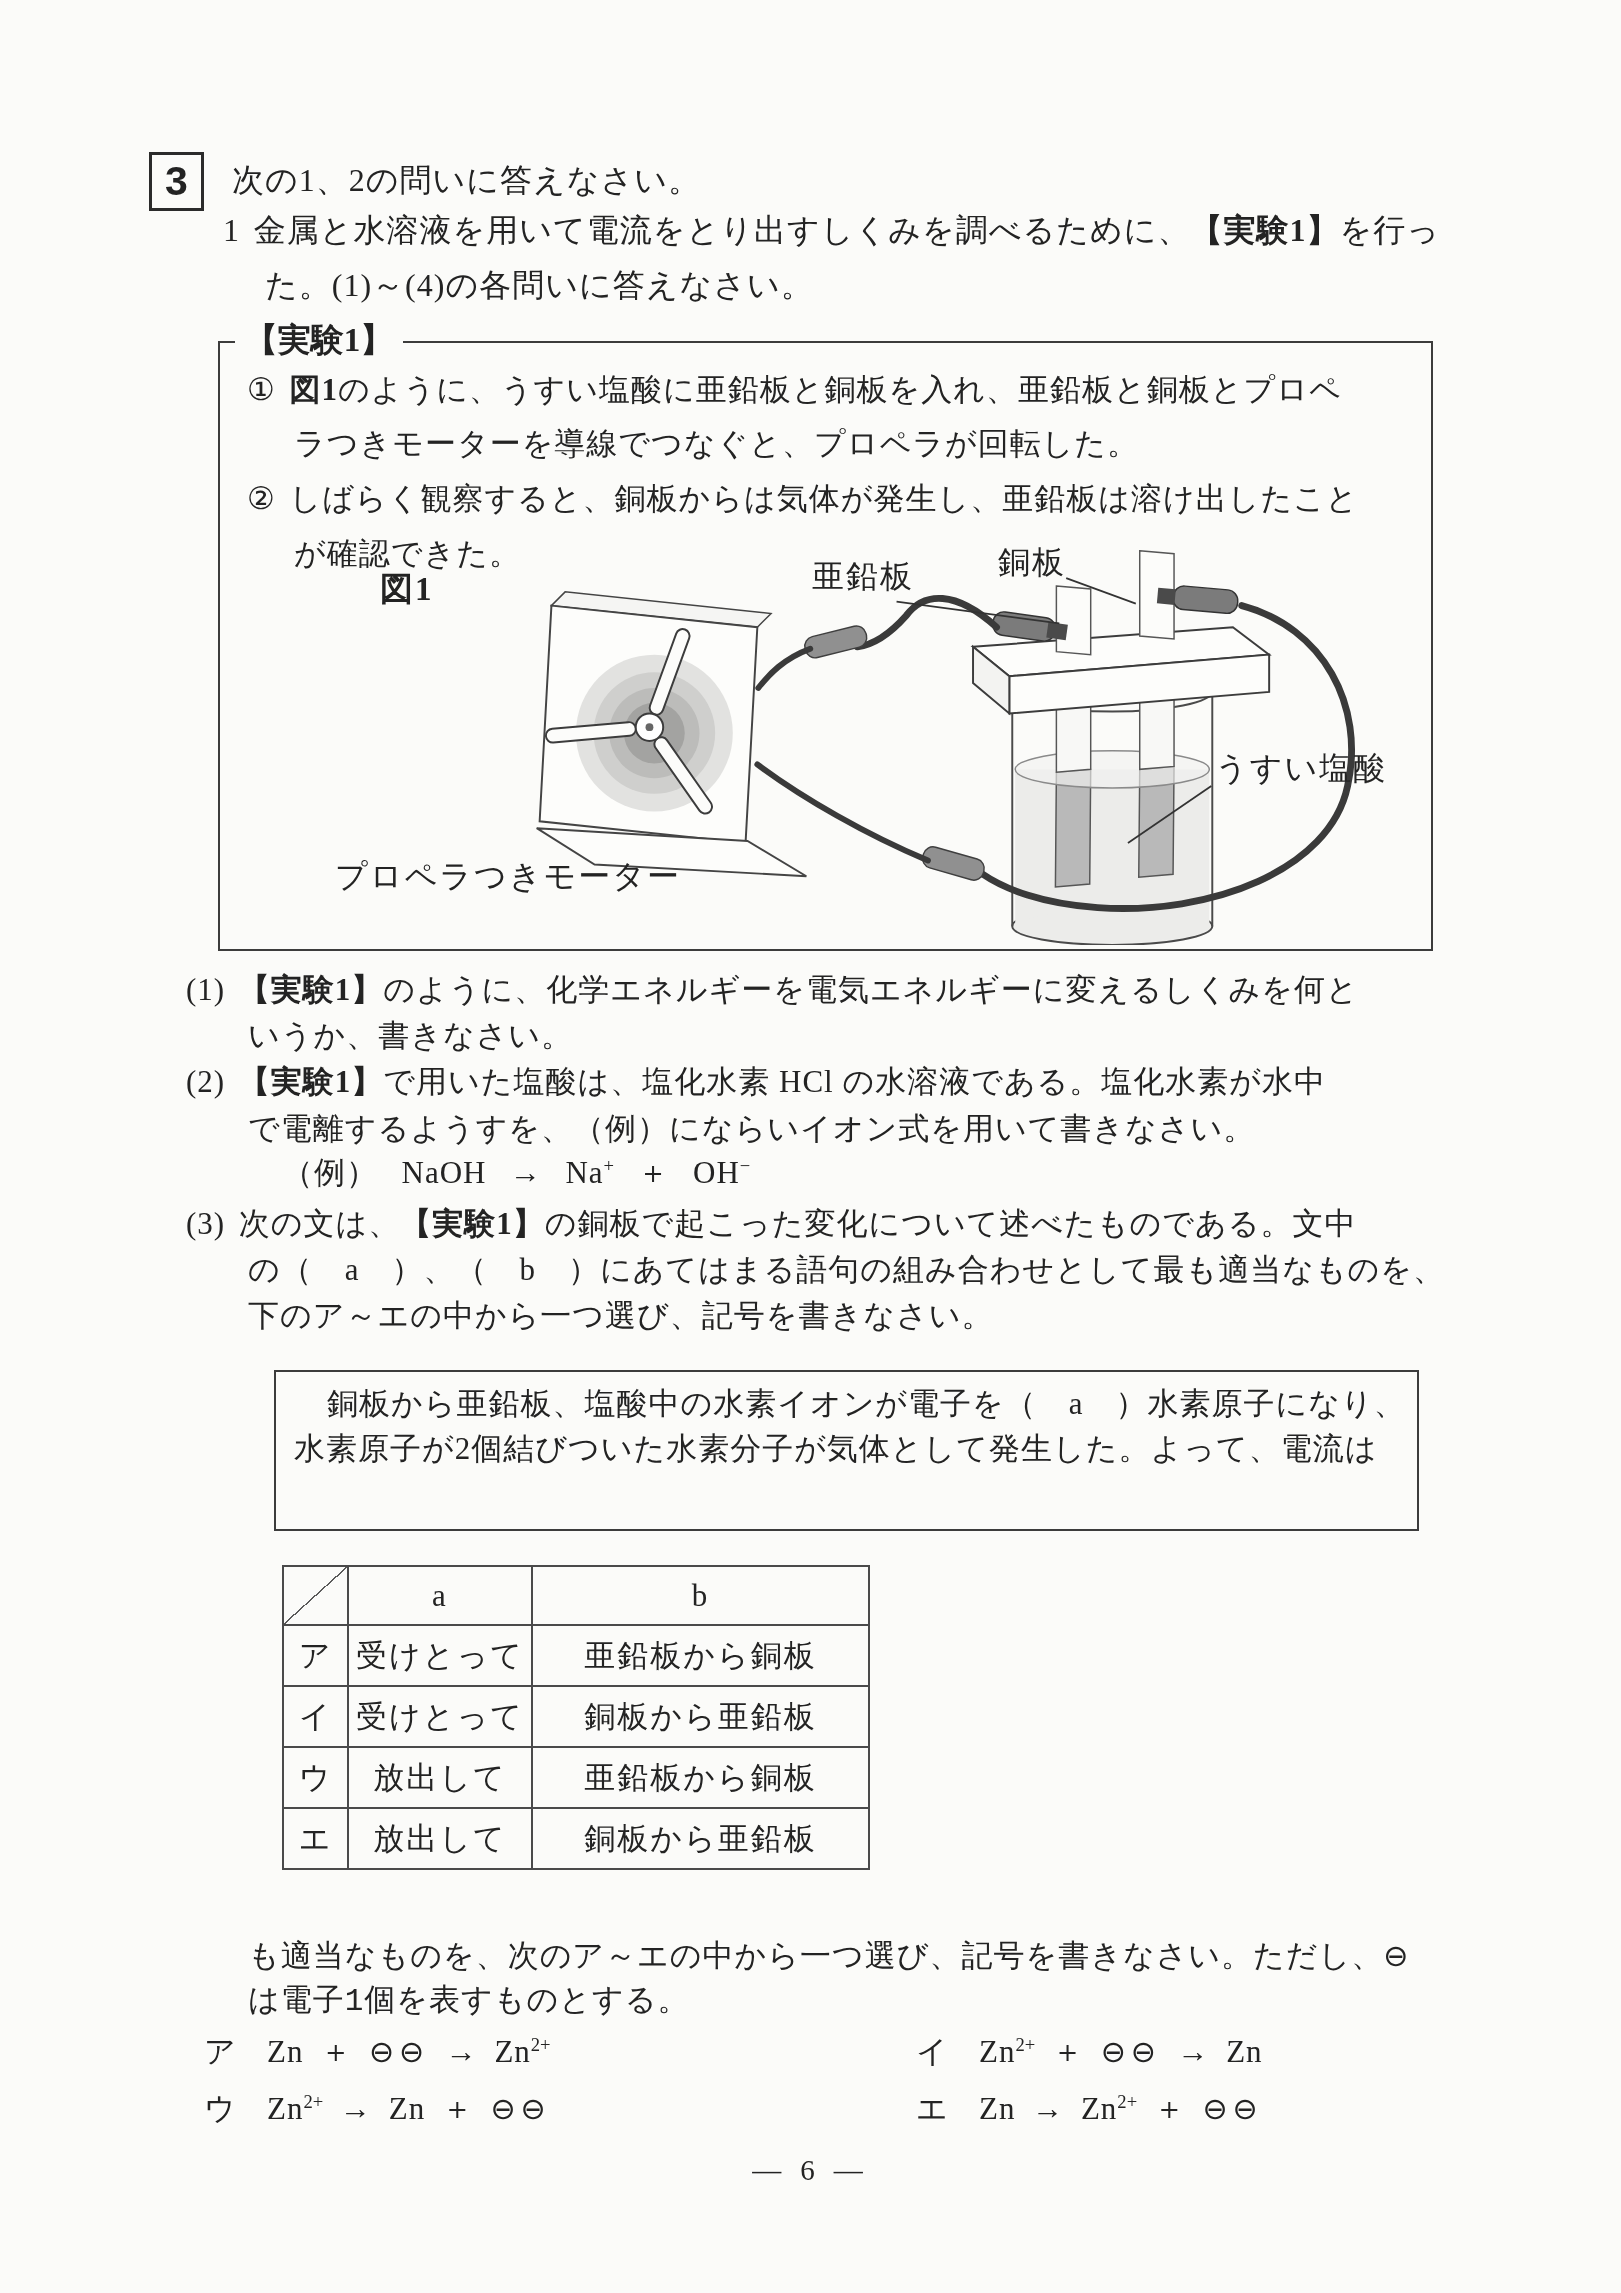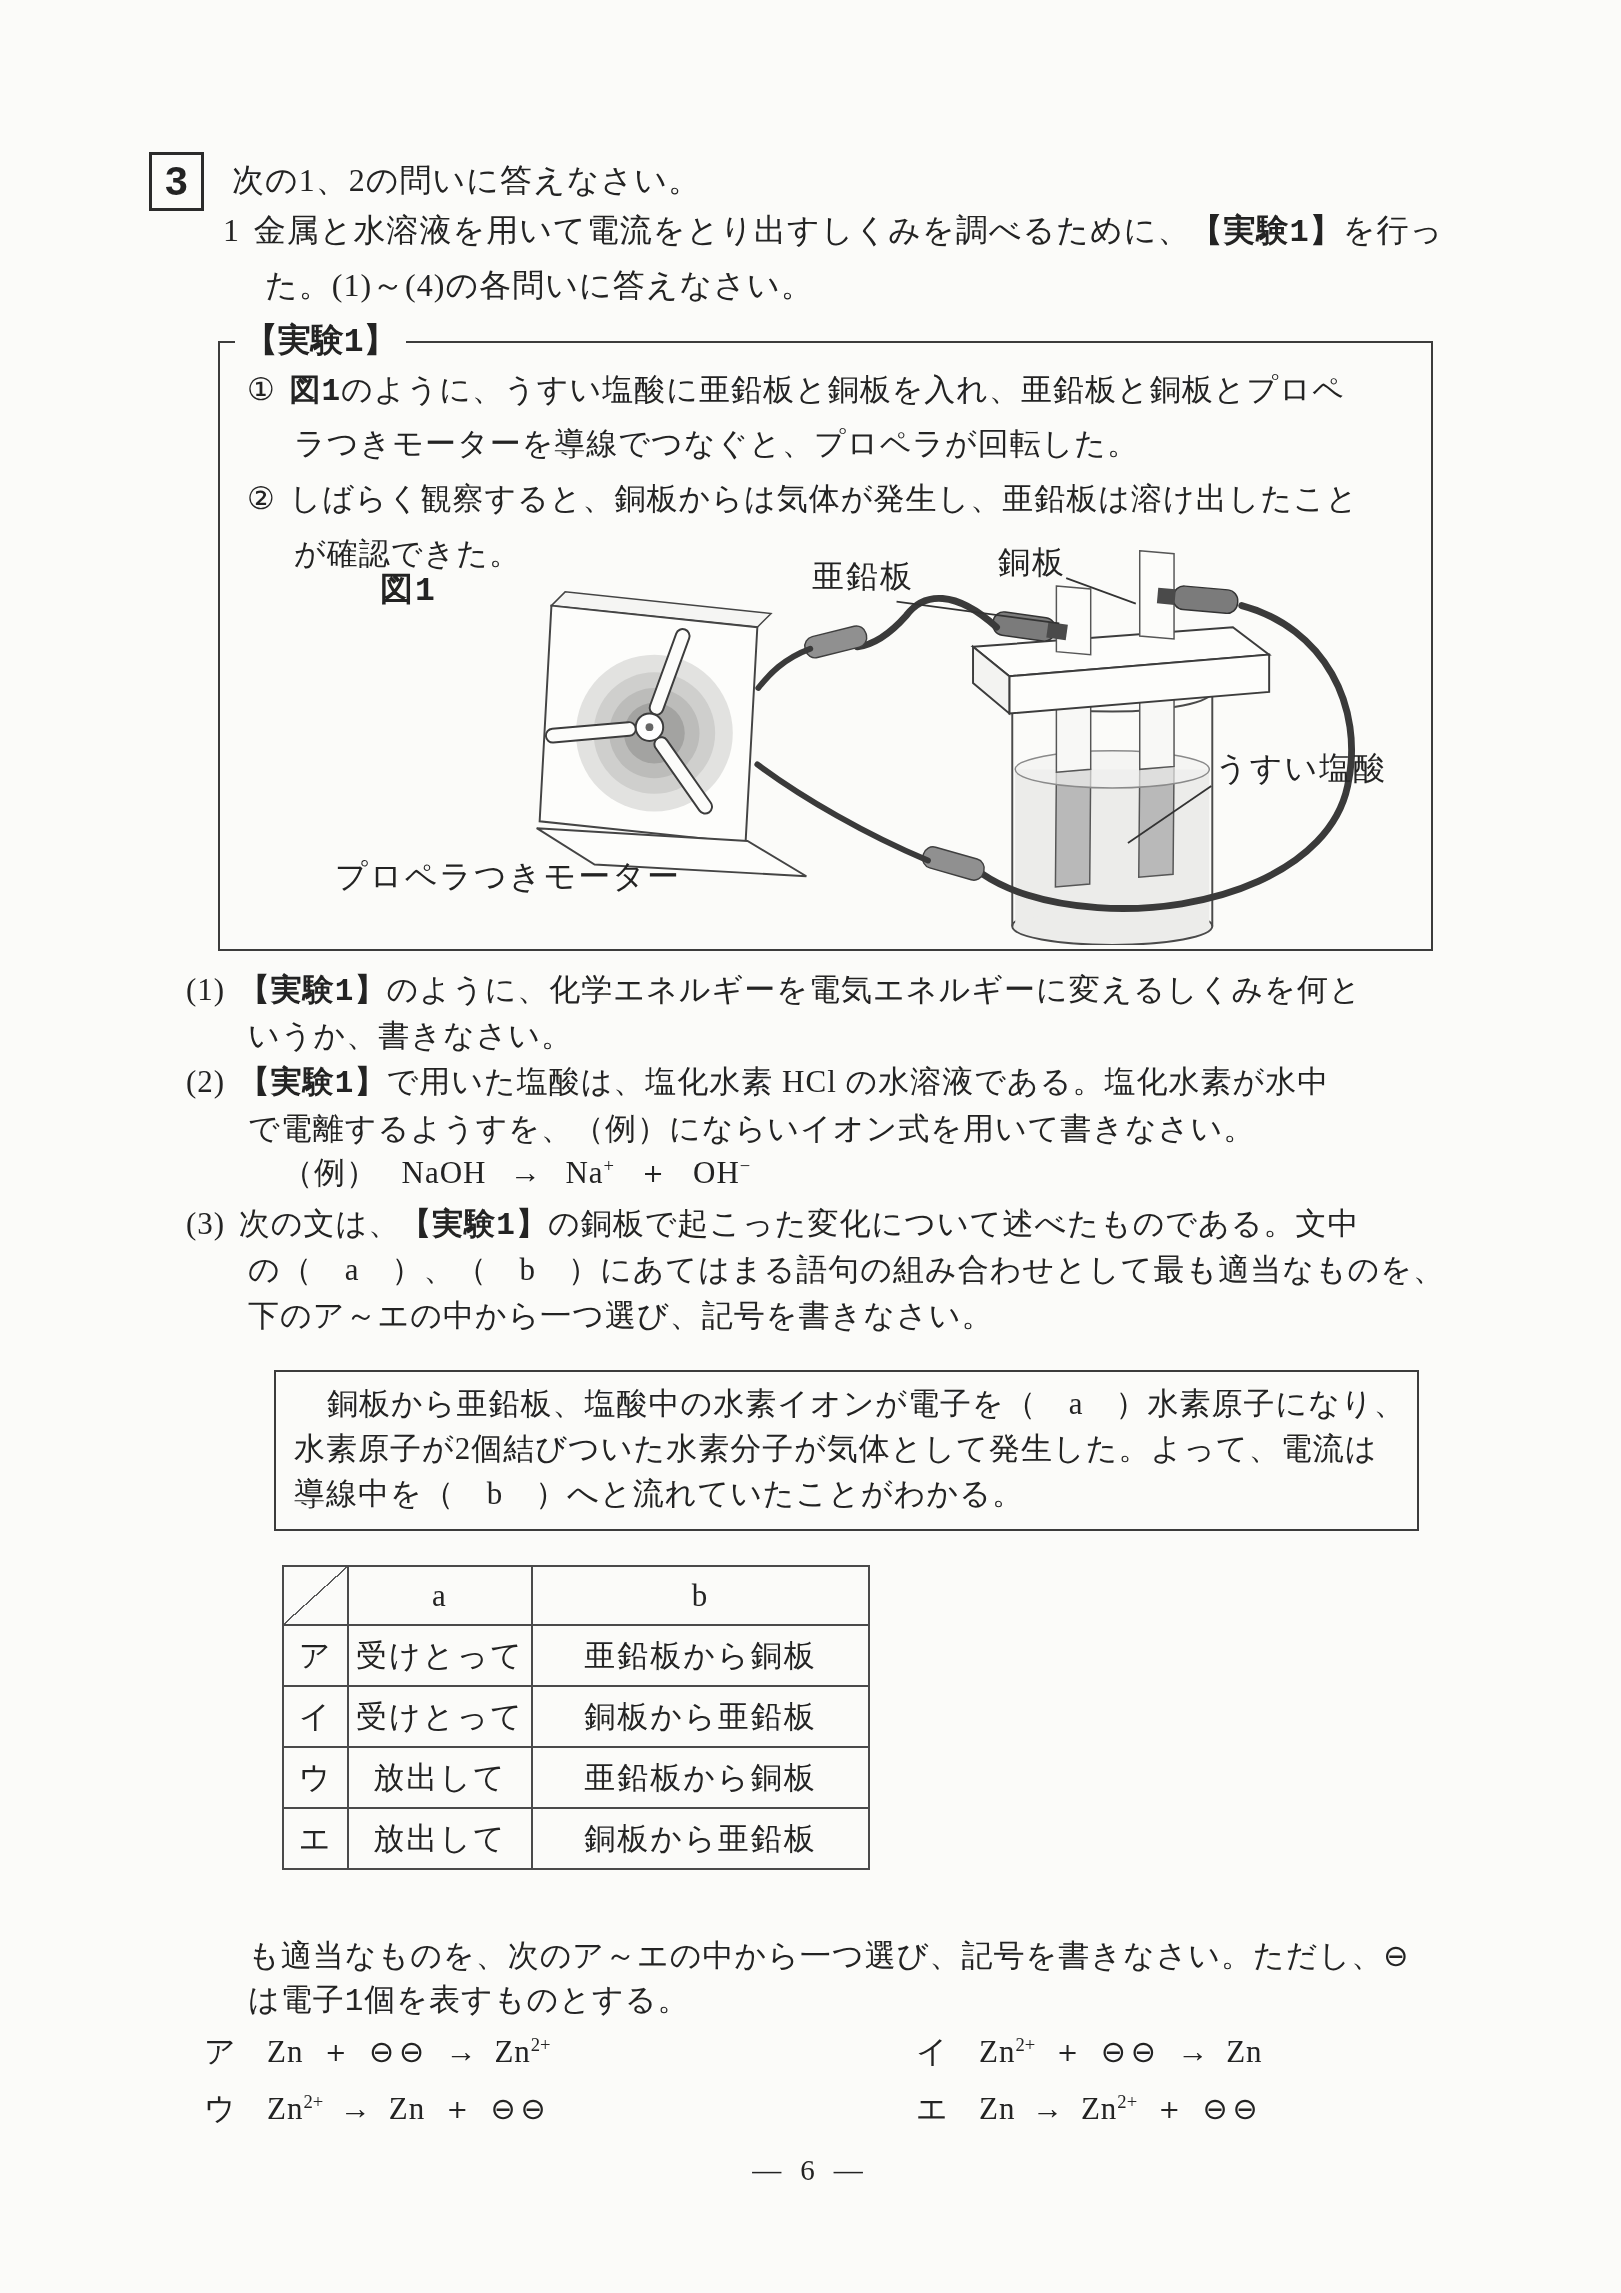--- a/index.html
+++ b/index.html
@@ -2,21 +2,21 @@
 <html><head>
 <meta charset="utf-8">
 <style>
   html,body{margin:0;padding:0;background:#d8d8d8;}
   .page{
     position:relative;width:1621px;height:2294px;margin:0 auto;
     background:#fbfbf9;color:#232323;overflow:hidden;
     font-family:"Liberation Serif","DejaVu Serif",serif;
   }
   .t{position:absolute;font-size:31px;line-height:1.3;white-space:nowrap;letter-spacing:1px;}
-  .g{font-family:Liberation Mono, monospace;font-weight:bold;}
+  .g{font-family:Liberation Serif, serif;font-weight:bold;}
   .sup{font-size:18.6px;vertical-align:10.8px;letter-spacing:0;}
   .el{font-family:"DejaVu Sans","Liberation Sans",sans-serif;letter-spacing:4.9px;font-size:30px;}
   .qnumbox{
     position:absolute;left:149px;top:152px;width:49px;height:53px;
     border:3.9px solid #2b2b2b;display:flex;align-items:center;justify-content:center;
     font-size:41px;font-weight:bold;font-family:"Liberation Sans","DejaVu Sans",sans-serif;
   }
   .expbox{position:absolute;left:218px;top:341px;width:1211px;height:606px;border:2px solid #3c3c3c;}
   .exptitle{position:absolute;left:235px;top:318px;background:#fbfbf9;padding:0 9.8px;font-size:33px;}
   .stbox{position:absolute;left:274px;top:1370px;width:1141px;height:157px;border:2px solid #3c3c3c;}
@@ -159,21 +159,20 @@
 
   <div class="t" style="left:186px;top:1204px;">
     <span class="mk">(3)</span><span>次の文は、</span><span class="g">【実験1】</span><span>の銅板で起こった変化について述べたものである。文中</span>
   </div>
   <div class="t" style="left:248px;top:1250px;">の（　a　）、（　b　）にあてはまる語句の組み合わせとして最も適当なものを、</div>
   <div class="t" style="left:248px;top:1296px;">下のア～エの中から一つ選び、記号を書きなさい。</div>
 
   <div class="stbox"></div>
   <div class="t" style="left:327px;top:1384px;">銅板から亜鉛板、塩酸中の水素イオンが電子を（　a　）水素原子になり、</div>
   <div class="t" style="left:294px;top:1429px;">水素原子が2個結びついた水素分子が気体として発生した。よって、電流は</div>
-  <div class="t" style="left:294px;top:1474px;">導線中を（　b　）へと流れていたことがわかる。</div>
 
   <table class="ans">
     <tbody>
         <tr>
       <td class="c0 diag"></td>
       <td class="c1">a</td>
       <td class="c2">b</td>
     </tr>
     <tr class="r">
       <td class="c0">ア</td>

